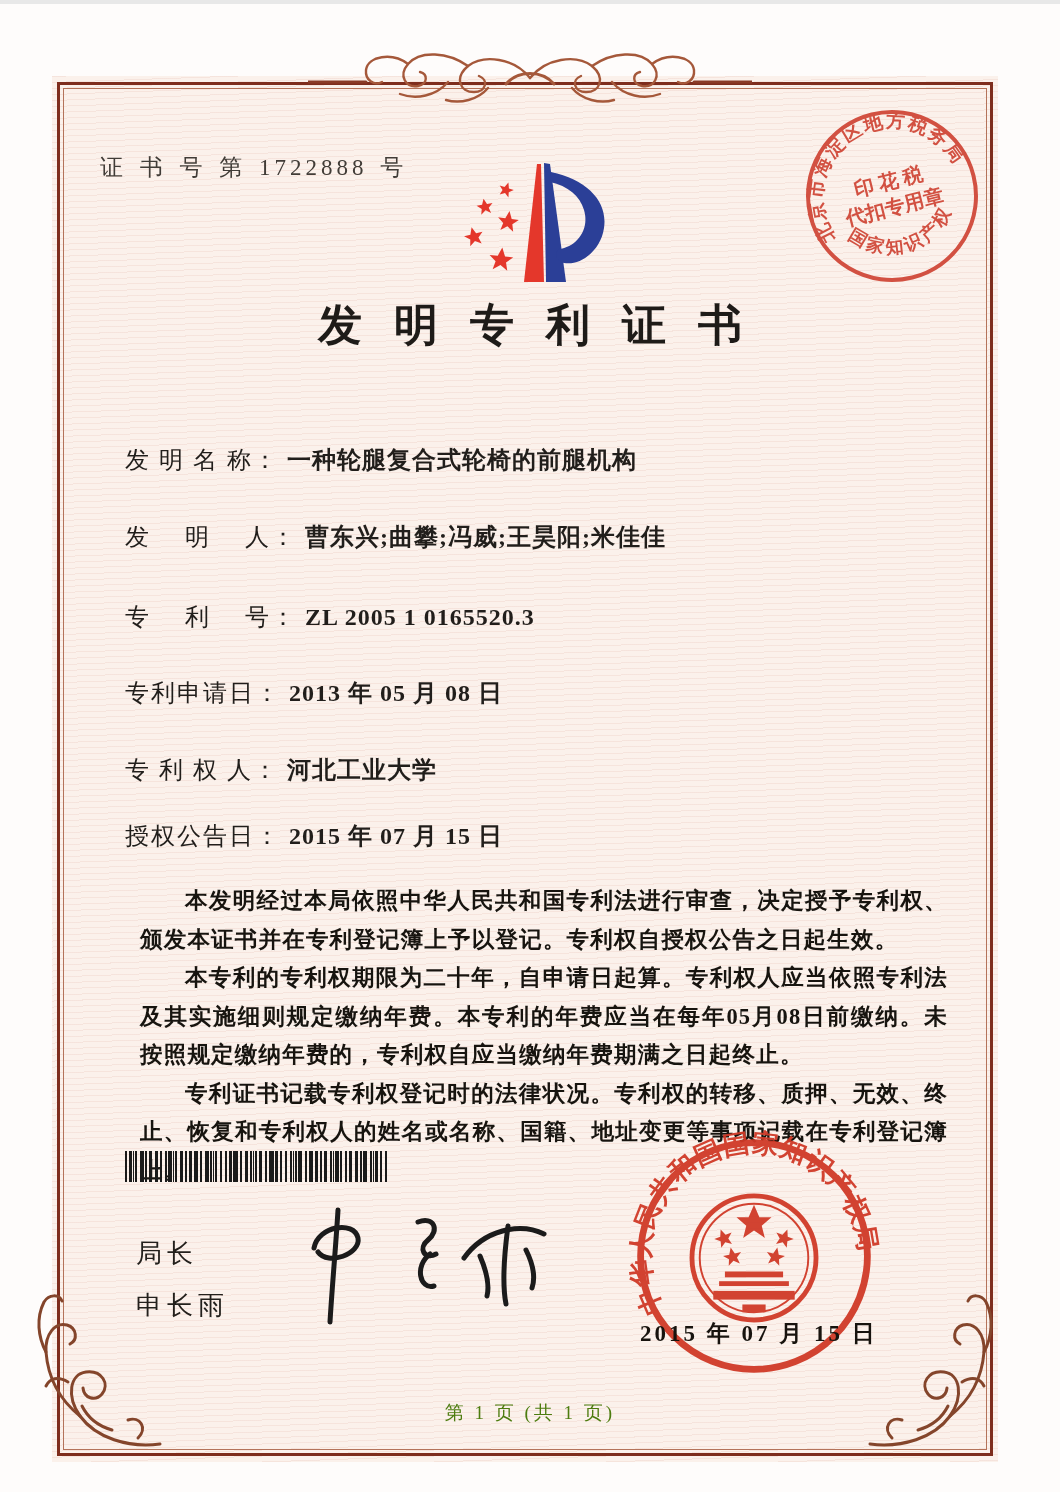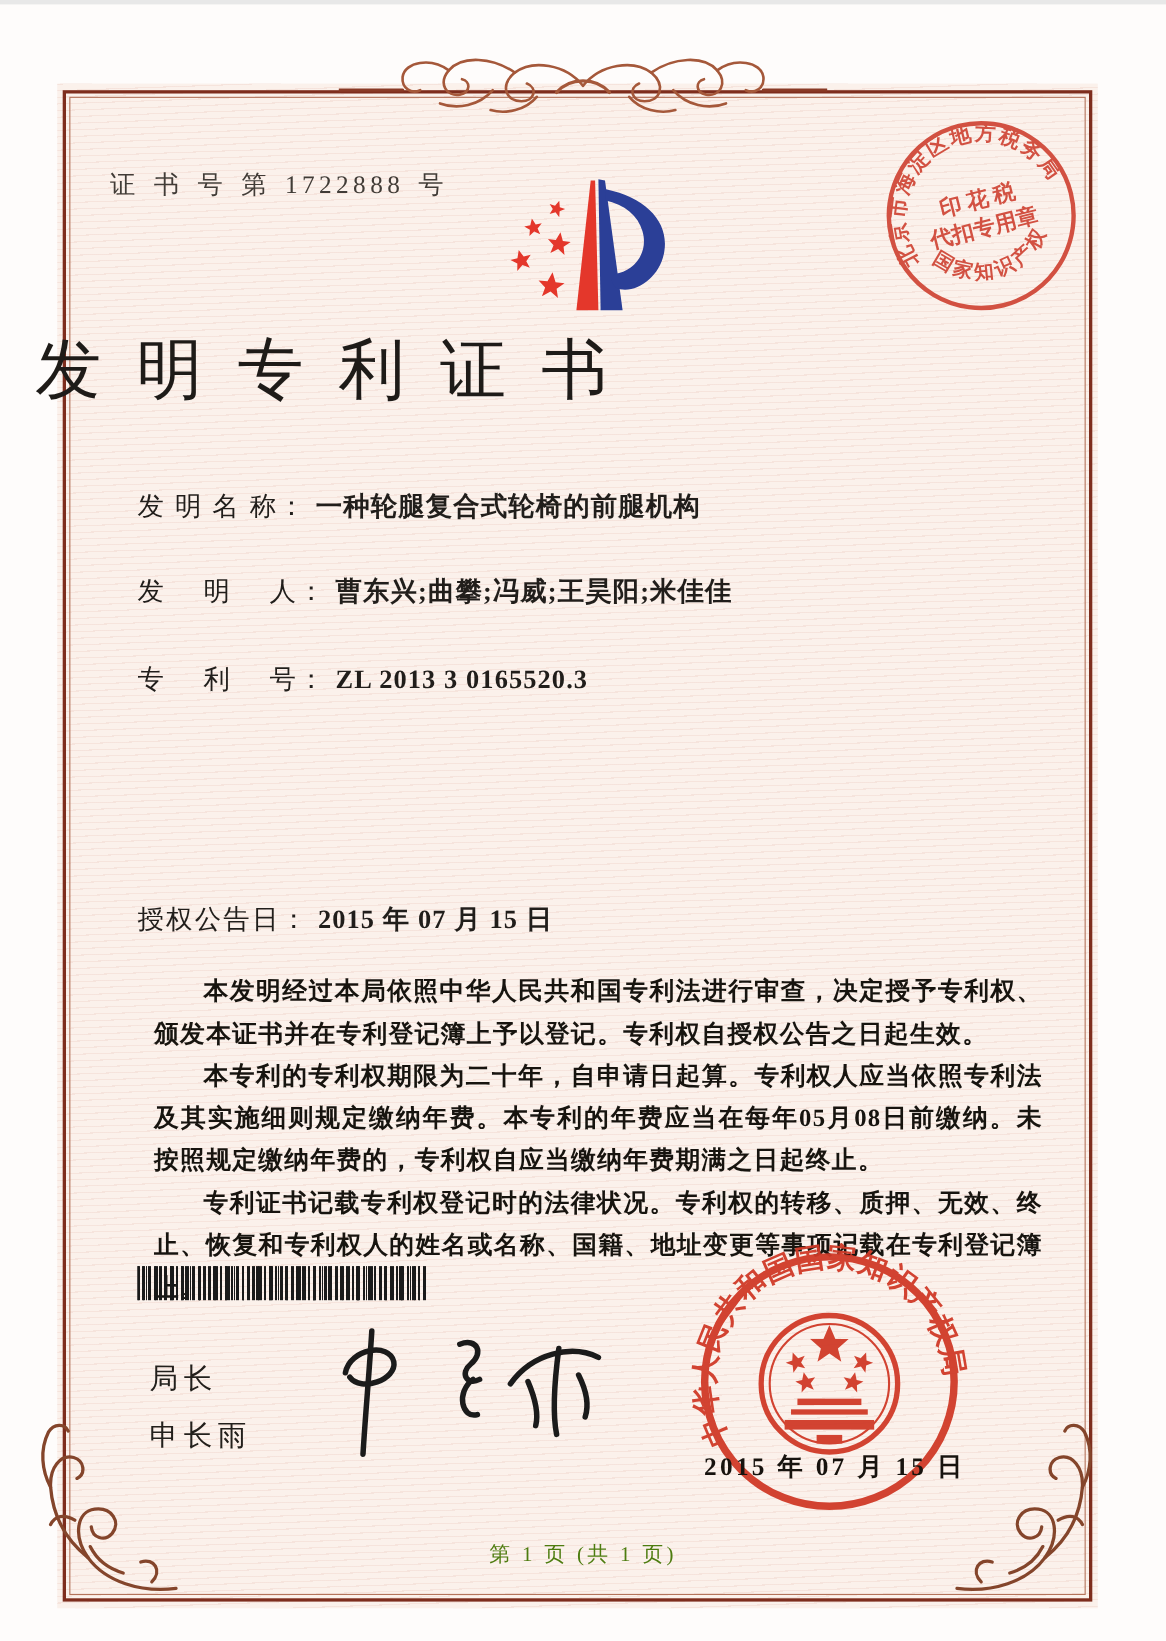--- a/index.html
+++ b/index.html
@@ -14,22 +14,22 @@
   
   .frame{position:absolute;left:63px;top:84px;right:73px;bottom:46px;
          border:1px solid #b4735a;outline:3px solid #7e2d1d;outline-offset:3px;
          pointer-events:none;}
   .ornament{position:absolute;pointer-events:none;}
   .cert-no{position:absolute;left:100px;top:148px;font-size:23px;color:#413c37;
            letter-spacing:4px;word-spacing:3px;}
   .logo{position:absolute;left:438px;top:146px;width:172px;height:148px;}
   .tax-stamp{position:absolute;left:792px;top:92px;width:200px;height:200px;
              transform:rotate(-14deg);opacity:.92;}
-  .title{position:absolute;left:0;top:292px;width:100%;text-align:left;
-         font-size:60px;font-weight:400;color:#1e1b18;letter-spacing:32px;text-indent:32px;
+  .title{position:absolute;left:0;top:292px;width:100%;text-align:center;
+         font-size:44px;font-weight:700;color:#1e1b18;letter-spacing:32px;text-indent:32px;
          white-space:nowrap;}
   .field{position:absolute;left:125px;font-size:24px;color:#211e1b;white-space:nowrap;}
   .field .lab{letter-spacing:2px;}
   .field .val{font-weight:600;margin-left:8px;letter-spacing:1px;}
   .f1{top:440px}.f2{top:517px}.f3{top:597px}.f4{top:673px}.f5{top:750px}.f6{top:816px}
   .body-text{position:absolute;left:140px;right:112px;top:878px;font-size:22.5px;
              line-height:38.5px;color:#17140f;text-align:justify;letter-spacing:1.2px;}
   .body-text p{margin:0;text-indent:2em;font-weight:600;}
   .barcode{position:absolute;left:125px;top:1147px;width:264px;height:31px;background:
      repeating-linear-gradient(90deg,#1a1a1a 0 2px,transparent 2px 5px),
@@ -130,21 +130,27 @@
 
   <div class="title">发明专利证书</div>
 
   <div class="field f1">
     <span class="lab">发 明 名 称：</span><span class="val">一种轮腿复合式轮椅的前腿机构</span>
   </div>
   <div class="field f2">
     <span class="lab">发　 明 　人：</span><span class="val">曹东兴;曲攀;冯威;王昊阳;米佳佳</span>
   </div>
   <div class="field f3">
-    <span class="lab">专 　利 　号：</span><span class="val">ZL 2013 3 0165520.3</span>
+    <span class="lab">专 　利 　号：</span><span class="val">ZL 2005 1 0165520.3</span>
+  </div>
+  <div class="field f4">
+    <span class="lab">专利申请日：</span><span class="val">2013 年 05 月 08 日</span>
+  </div>
+  <div class="field f5">
+    <span class="lab">专 利 权 人：</span><span class="val">河北工业大学</span>
   </div>
   <div class="field f6">
     <span class="lab">授权公告日：</span><span class="val">2015 年 07 月 15 日</span>
   </div>
 
   <div class="body-text">
     <p>本发明经过本局依照中华人民共和国专利法进行审查，决定授予专利权、颁发本证书并在专利登记簿上予以登记。专利权自授权公告之日起生效。</p>
     <p>本专利的专利权期限为二十年，自申请日起算。专利权人应当依照专利法及其实施细则规定缴纳年费。本专利的年费应当在每年05月08日前缴纳。未按照规定缴纳年费的，专利权自应当缴纳年费期满之日起终止。</p>
     <p>专利证书记载专利权登记时的法律状况。专利权的转移、质押、无效、终止、恢复和专利权人的姓名或名称、国籍、地址变更等事项记载在专利登记簿上。</p>
   </div>

